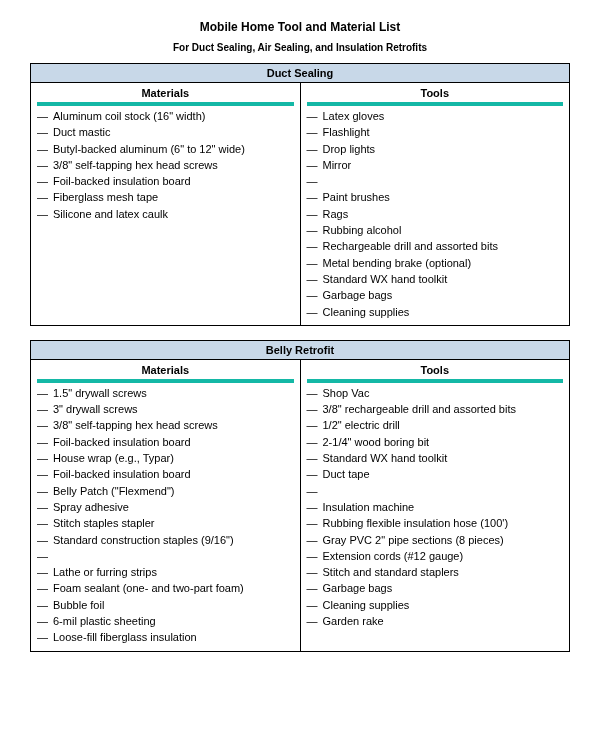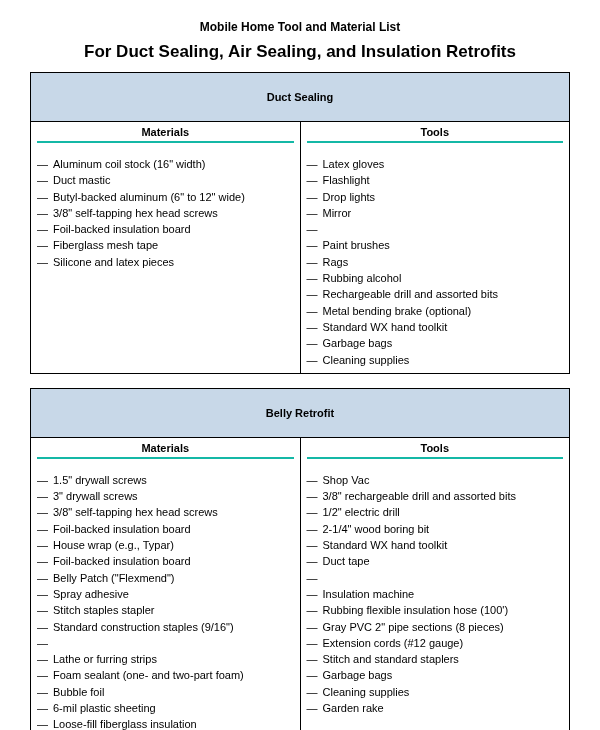--- a/index.html
+++ b/index.html
@@ -13,54 +13,54 @@
       padding: 20px 30px;
     }
     .main-title {
       text-align: center;
       font-size: 12px;
       font-weight: bold;
       margin-bottom: 8px;
     }
     .sub-title {
       text-align: center;
-      font-size: 17px;
+      font-size: 10px;
       font-weight: bold;
       margin-bottom: 10px;
     }
     .section {
       border: 1px solid #000;
       margin-bottom: 14px;
     }
     .section-header {
       background: #c8d8e8;
       text-align: center;
       font-weight: bold;
       font-size: 11px;
-      padding: 18px;
+      padding: 3px;
       border-bottom: 1px solid #000;
     }
     .section-cols {
       display: flex;
       width: 100%;
     }
     .col {
       flex: 1;
       padding: 4px 6px;
     }
     .col-left {
       border-right: 1px solid #000;
     }
     .col-header {
       text-align: center;
       font-weight: bold;
       font-size: 11px;
-      border-bottom: 2px solid #14b8a6;
+      border-bottom: 4px solid #14b8a6;
       padding-bottom: 3px;
-      margin-bottom: 14px;
+      margin-bottom: 3px;
     }
     .item {
       display: flex;
       align-items: flex-start;
       margin-bottom: 2px;
       line-height: 1.3;
     }
     .bullet {
       min-width: 14px;
       font-size: 11px;
@@ -102,21 +102,21 @@
           <div class="item">
             <span class="bullet">—</span>
             <span class="item-text">Foil-backed insulation board</span>
           </div>
           <div class="item">
             <span class="bullet">—</span>
             <span class="item-text">Fiberglass mesh tape</span>
           </div>
           <div class="item">
             <span class="bullet">—</span>
-            <span class="item-text">Silicone and latex pieces</span>
+            <span class="item-text">Silicone and latex caulk</span>
           </div>
         </div>
         <div class="col col-right">
           <div class="col-header">Tools</div>
           <div class="item">
             <span class="bullet">—</span>
             <span class="item-text">Latex gloves</span>
           </div>
           <div class="item">
             <span class="bullet">—</span>

